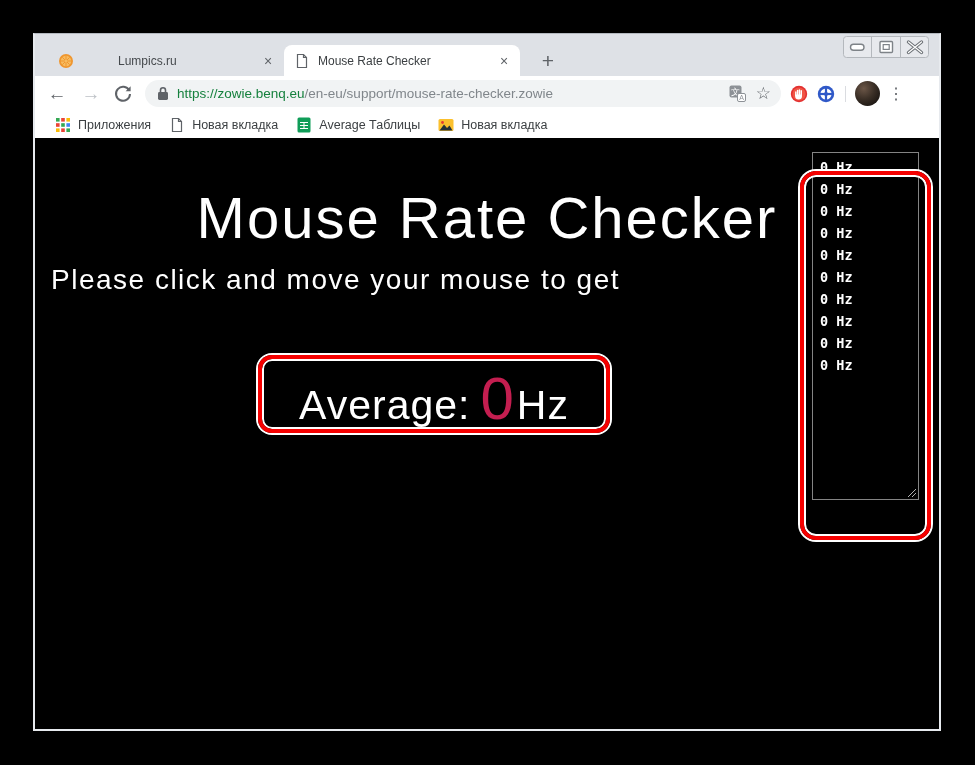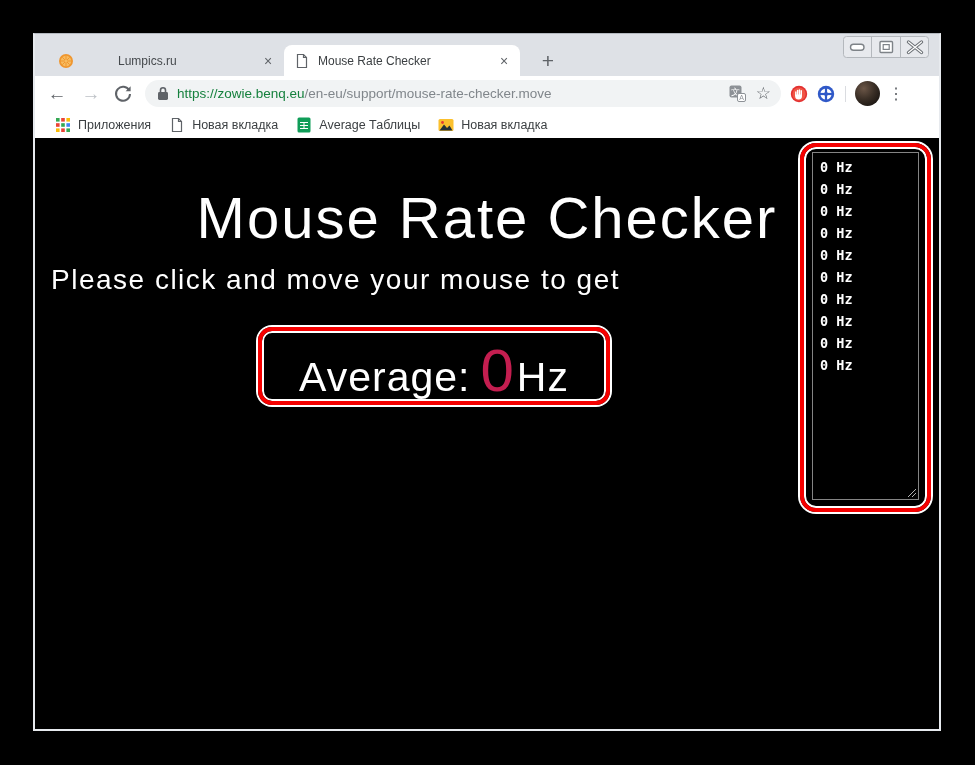--- a/index.html
+++ b/index.html
@@ -49,21 +49,21 @@
   .bm-ico{width:16px;height:16px;margin-right:7px;}
   .bm-label{font-size:12.5px;color:#3c4043;white-space:nowrap;}
   
   .content{position:relative;height:591px;background:#000;overflow:hidden;
            color:#fff;}
   .page-h1{position:absolute;top:46px;left:0;width:100%;text-align:center;
            font-size:58px;font-weight:300;letter-spacing:2px;white-space:nowrap;z-index:1;}
   .page-sub{position:absolute;top:126px;left:16px;font-size:28px;font-weight:300;
             letter-spacing:1.5px;white-space:nowrap;z-index:1;}
   .annot{box-sizing:border-box;position:absolute;border:4px solid #f50000;
-         box-shadow:0 0 0 2px #fff, inset 0 0 0 2px #fff;}
+         box-shadow:0 0 0 2px #fff, inset 0 0 0 2px #fff;margin-top:28px;}
   .avg-box{left:223px;top:189px;width:352px;height:78px;border-radius:14px;
            display:flex;align-items:baseline;justify-content:center;z-index:2;
            padding-top:10px;}
   .avg-label,.avg-unit{font-size:41px;font-weight:300;color:#fff;letter-spacing:1px;}
   .avg-value{font-size:60px;font-weight:400;color:#c41e50;margin:0 3px 0 10px;line-height:1;}
   .rate-area{position:absolute;left:777px;top:14px;width:107px;height:348px;
              box-sizing:border-box;background:#000;border:1px solid #848484;z-index:3;}
   .rate-lines{margin:0;padding:3px 0 0 7px;font-family:"DejaVu Sans Mono",monospace;
               font-size:13.5px;font-weight:bold;line-height:22px;color:#fff;white-space:pre;}
   .resize-handle{position:absolute;right:1px;bottom:1px;}
@@ -128,21 +128,21 @@
     <svg class="nav-ico reload-ico" width="24" height="24" viewBox="0 0 24 24">
       <path d="M18.2 8.5 A7 7 0 1 0 19 12" fill="none" stroke="#5f6368" stroke-width="2"></path>
       <path d="M19.6 4.2 v5 h-5 z" fill="#5f6368"></path>
     </svg>
 
     <div class="omnibox">
       <svg width="12" height="15" viewBox="0 0 12 15">
         <rect x="1" y="6" width="10" height="8" rx="1.4" fill="#5f6368"></rect>
         <path d="M3.5 6 V4.2 a2.5 2.5 0 0 1 5 0 V6" fill="none" stroke="#5f6368" stroke-width="1.6"></path>
       </svg>
-      <div class="omni-url"><span class="url-host">https://zowie.benq.eu</span><span class="url-path">/en-eu/support/mouse-rate-checker.move</span></div>
+      <div class="omni-url"><span class="url-host">https://zowie.benq.eu</span><span class="url-path">/en-eu/support/mouse-rate-checker.zowie</span></div>
       <svg class="omni-ico" width="17" height="17" viewBox="0 0 17 17">
         <rect x="0.5" y="0.5" width="12" height="12" rx="2" fill="#8d9196"></rect>
         <text x="6.5" y="10" font-size="9" fill="#fff" text-anchor="middle" font-family="sans-serif">文</text>
         <rect x="8.5" y="8.5" width="8" height="8" rx="1.5" fill="#fff" stroke="#8d9196"></rect>
         <text x="12.5" y="15" font-size="7" fill="#8d9196" text-anchor="middle" font-family="sans-serif">A</text>
       </svg>
       <div class="omni-ico star-ico">☆</div>
     </div>
 
     <svg class="ext-ico" viewBox="0 0 18 18">

